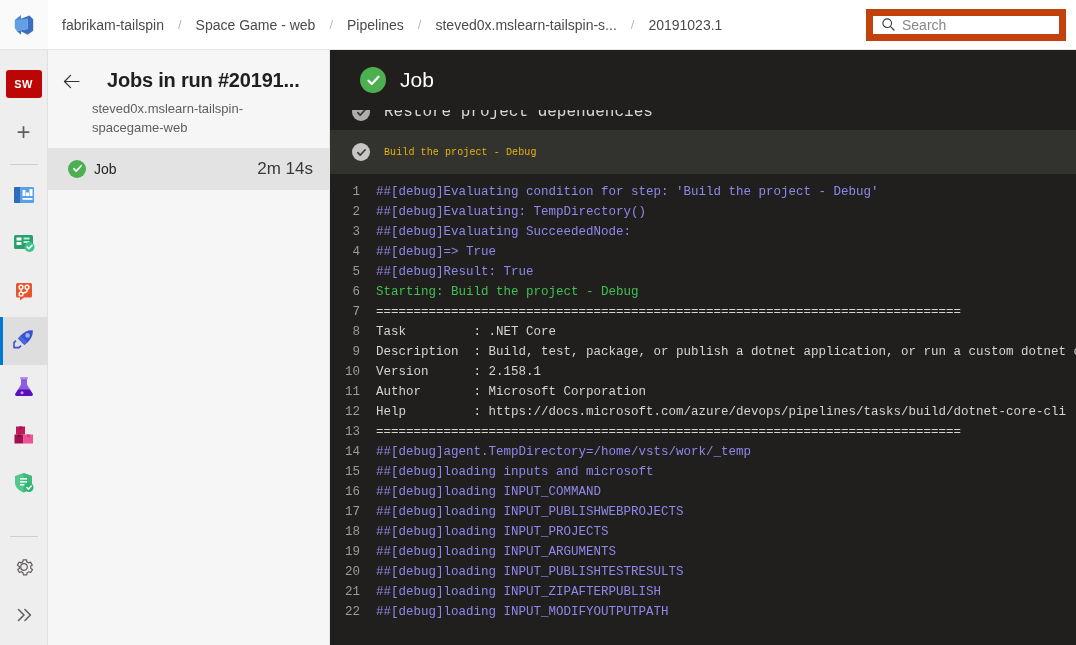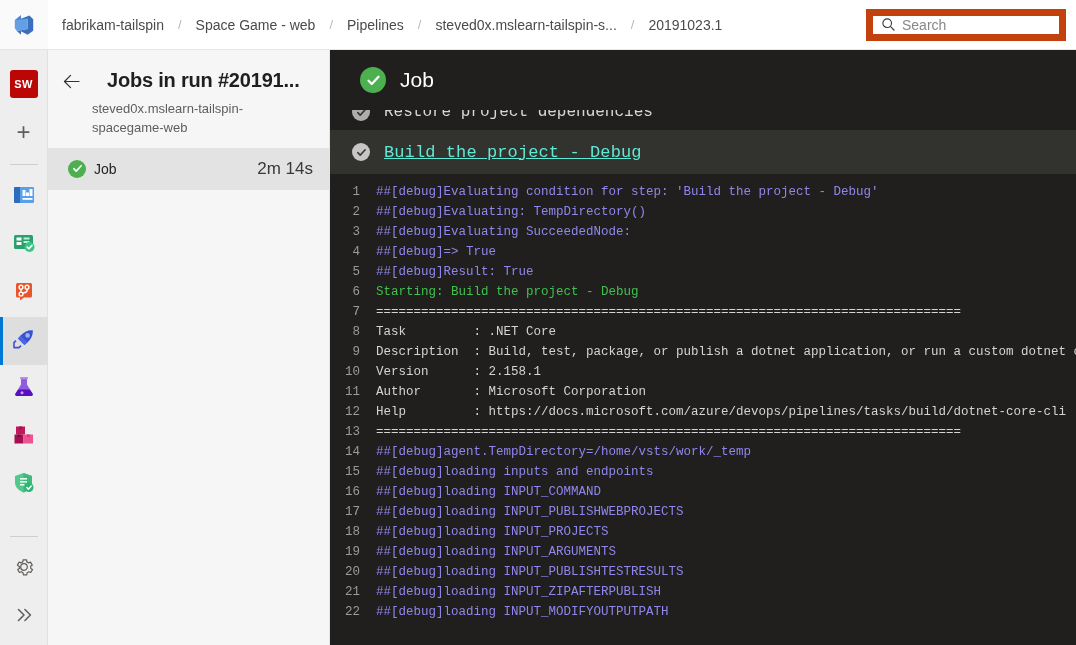--- a/index.html
+++ b/index.html
@@ -70,21 +70,21 @@
     position: relative; cursor: pointer;
   }
   .rail-item.active { background: #dedede; }
   .rail-item.active::before {
     content: ""; position: absolute; left: 0; top: 0;
     width: 3px; height: 48px; background: #0078d4;
   }
   .rail-sep { width: 28px; height: 1px; background: #cfcfcf; margin: 8px 0; }
   .rail-spacer { flex: 1; }
   .proj-badge {
-    width: 28px; height: 28px; border-radius: 3px;
+    width: 36px; height: 28px; border-radius: 3px;
     background: #bc0606; color: #fff;
     font-size: 11px; font-weight: 600;
     display: flex; align-items: center; justify-content: center;
     letter-spacing: .3px;
   }
   .plus-ico { font-size: 24px; color: #605e5c; font-weight: 300; line-height: 1; }
   .gear-ico, .chev-ico { color: #605e5c; }
 
   
   .jobs-panel {
@@ -151,22 +151,22 @@
   .step-partial-text {
     font-family: "Liberation Mono", monospace; font-size: 16px;
     color: #d6d6d6;
   }
   .step-row {
     height: 44px; display: flex; align-items: center;
     padding-left: 22px; gap: 14px;
     background: #32322f; margin-top: 6px; cursor: pointer;
   }
   .step-title {
-    font-family: "Liberation Mono", monospace; font-size: 17px;
-    color: #5eead4; letter-spacing: .1px; text-decoration: underline;
+    font-family: "Liberation Mono", monospace; font-size: 10px;
+    color: #eab308; letter-spacing: .1px;
   }
 
   .log-lines { padding-top: 8px; font-size: 0; }
   .log-line {
     display: flex; height: 20px; align-items: center;
     font-family: "Liberation Mono", monospace; font-size: 12.5px;
     white-space: pre;
   }
   .ln {
     width: 46px; min-width: 46px; text-align: right;
@@ -399,21 +399,21 @@
             <div class="log-line"><span class="ln">5</span><span class="lt"><span class="c-debug">##[debug]</span><span class="c-debug">Result: True</span></span></div>
             <div class="log-line"><span class="ln">6</span><span class="lt"><span class="c-green">Starting: Build the project - Debug</span></span></div>
             <div class="log-line"><span class="ln">7</span><span class="lt"><span class="c-white">==============================================================================</span></span></div>
             <div class="log-line"><span class="ln">8</span><span class="lt"><span class="c-white">Task         : .NET Core</span></span></div>
             <div class="log-line"><span class="ln">9</span><span class="lt"><span class="c-white">Description  : Build, test, package, or publish a dotnet application, or run a custom dotnet command</span></span></div>
             <div class="log-line"><span class="ln">10</span><span class="lt"><span class="c-white">Version      : 2.158.1</span></span></div>
             <div class="log-line"><span class="ln">11</span><span class="lt"><span class="c-white">Author       : Microsoft Corporation</span></span></div>
             <div class="log-line"><span class="ln">12</span><span class="lt"><span class="c-white">Help         : https://docs.microsoft.com/azure/devops/pipelines/tasks/build/dotnet-core-cli</span></span></div>
             <div class="log-line"><span class="ln">13</span><span class="lt"><span class="c-white">==============================================================================</span></span></div>
             <div class="log-line"><span class="ln">14</span><span class="lt"><span class="c-debug">##[debug]</span><span class="c-debug">agent.TempDirectory=/home/vsts/work/_temp</span></span></div>
-            <div class="log-line"><span class="ln">15</span><span class="lt"><span class="c-debug">##[debug]</span><span class="c-debug">loading inputs and endpoints</span></span></div>
+            <div class="log-line"><span class="ln">15</span><span class="lt"><span class="c-debug">##[debug]</span><span class="c-debug">loading inputs and microsoft</span></span></div>
             <div class="log-line"><span class="ln">16</span><span class="lt"><span class="c-debug">##[debug]</span><span class="c-debug">loading INPUT_COMMAND</span></span></div>
             <div class="log-line"><span class="ln">17</span><span class="lt"><span class="c-debug">##[debug]</span><span class="c-debug">loading INPUT_PUBLISHWEBPROJECTS</span></span></div>
             <div class="log-line"><span class="ln">18</span><span class="lt"><span class="c-debug">##[debug]</span><span class="c-debug">loading INPUT_PROJECTS</span></span></div>
             <div class="log-line"><span class="ln">19</span><span class="lt"><span class="c-debug">##[debug]</span><span class="c-debug">loading INPUT_ARGUMENTS</span></span></div>
             <div class="log-line"><span class="ln">20</span><span class="lt"><span class="c-debug">##[debug]</span><span class="c-debug">loading INPUT_PUBLISHTESTRESULTS</span></span></div>
             <div class="log-line"><span class="ln">21</span><span class="lt"><span class="c-debug">##[debug]</span><span class="c-debug">loading INPUT_ZIPAFTERPUBLISH</span></span></div>
             <div class="log-line"><span class="ln">22</span><span class="lt"><span class="c-debug">##[debug]</span><span class="c-debug">loading INPUT_MODIFYOUTPUTPATH</span></span></div>
           </div>
       </div>
     </div>

